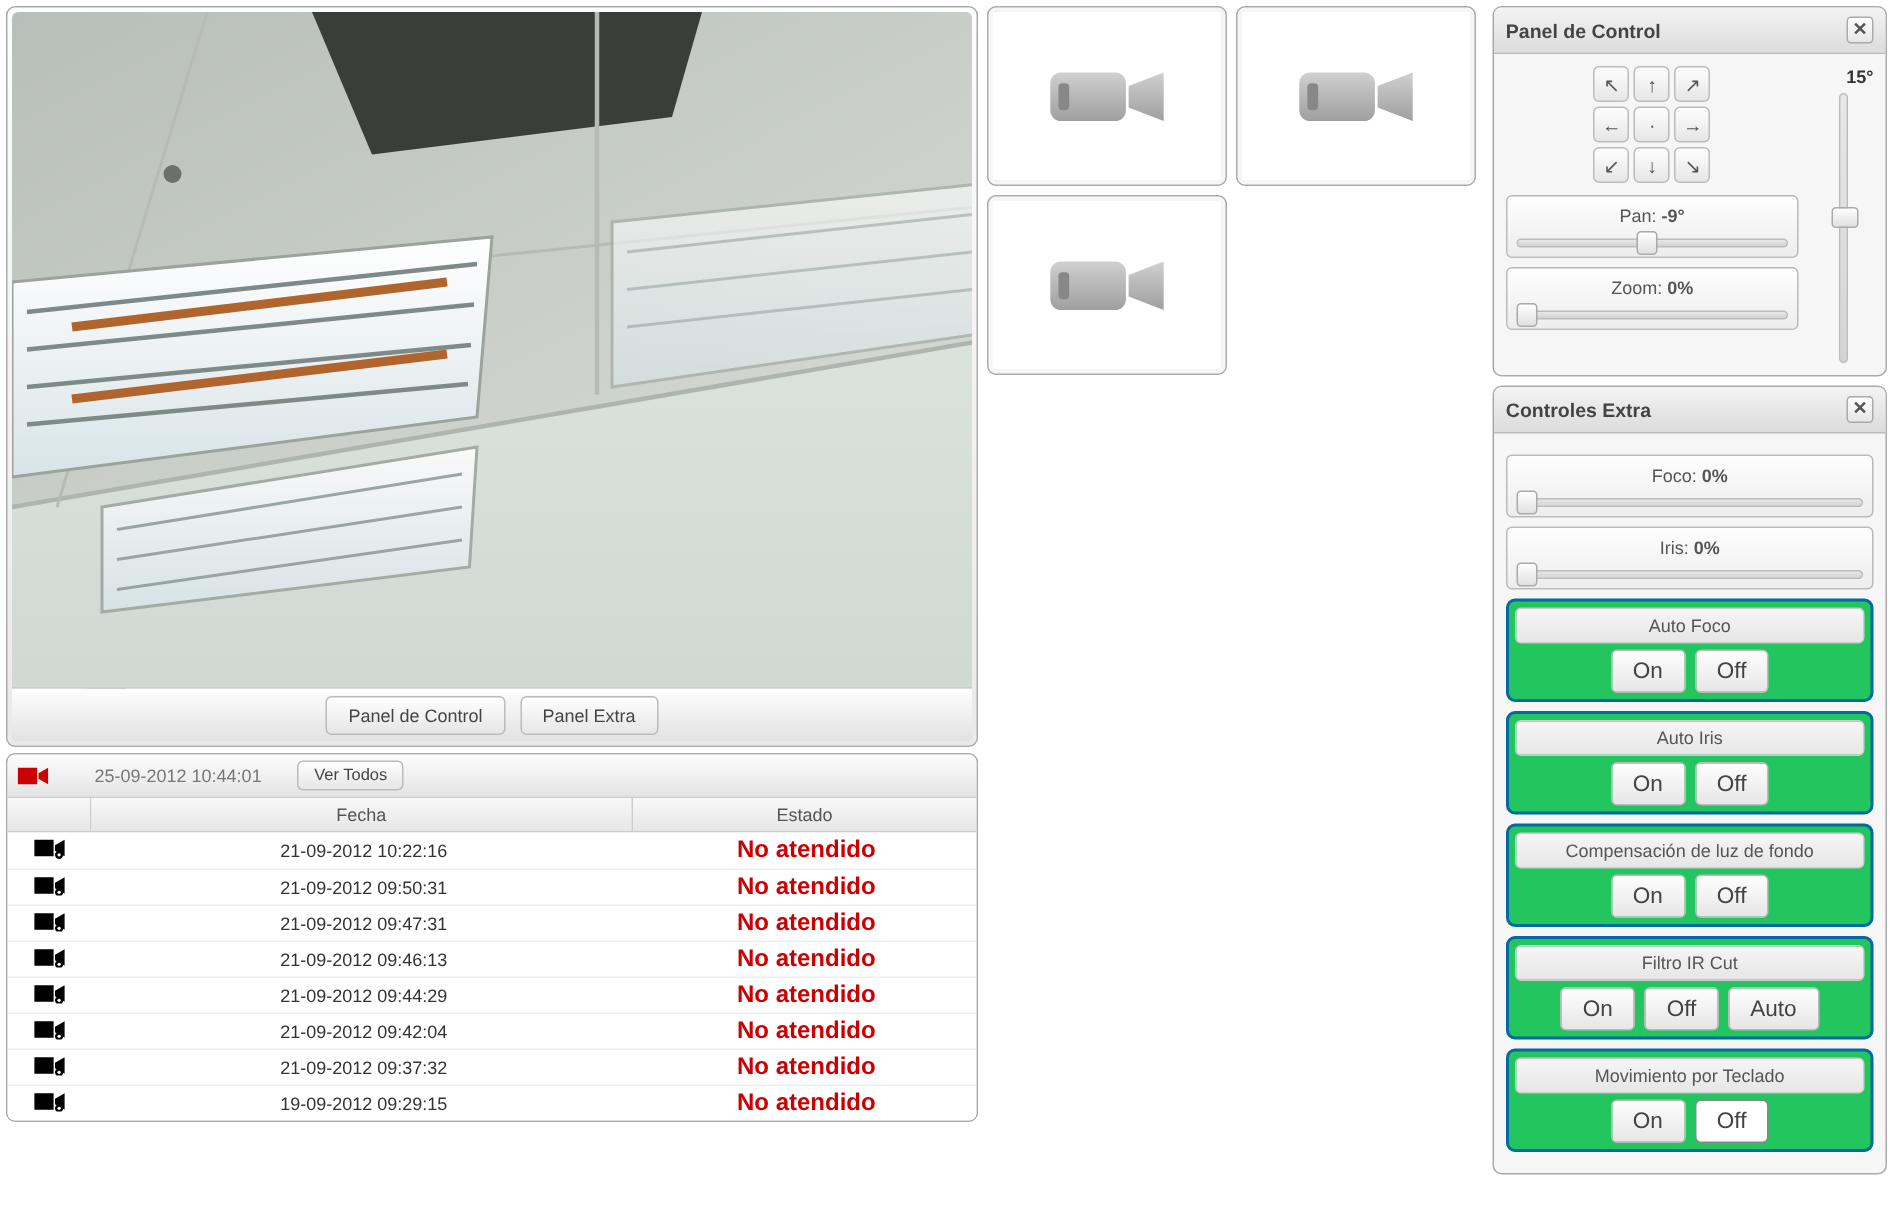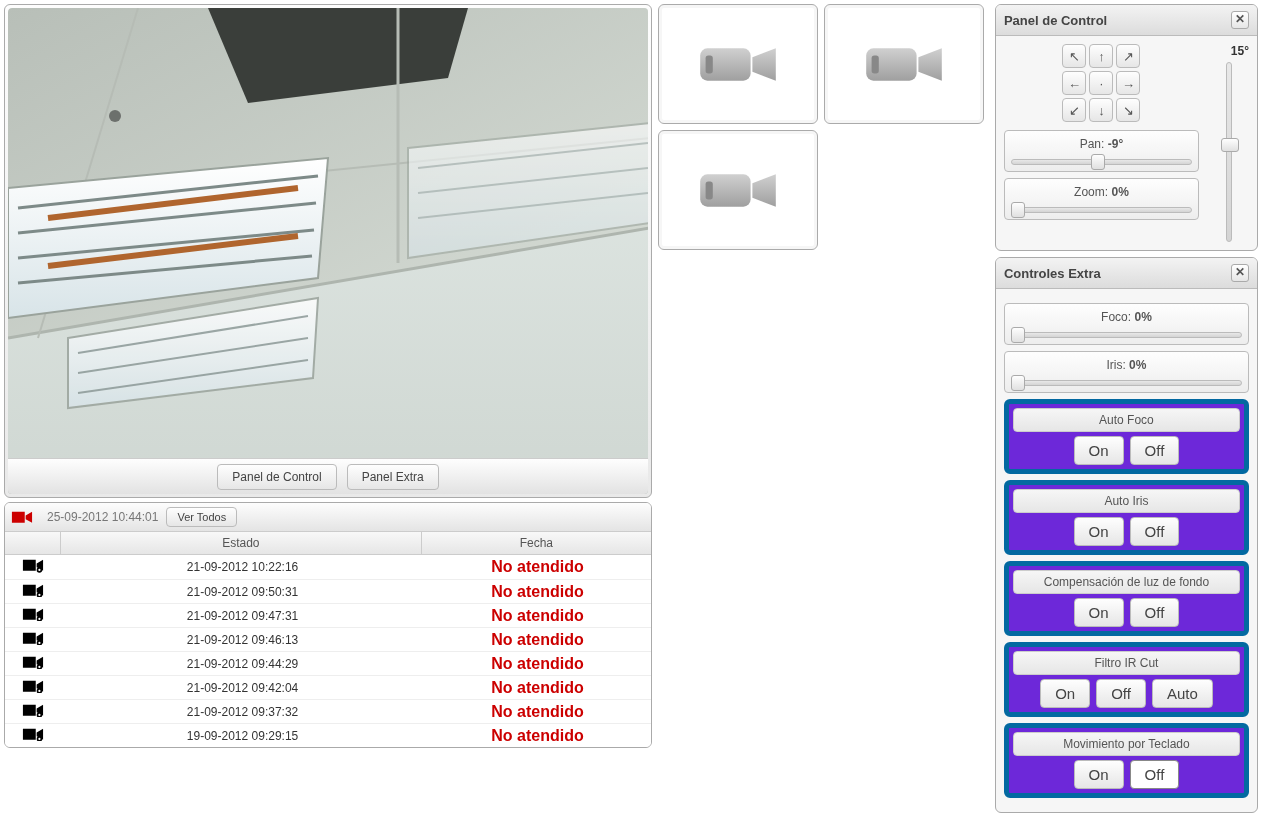--- a/index.html
+++ b/index.html
@@ -61,21 +61,21 @@
     border: 1px solid #aaa;
     border-radius: 6px;
     overflow: hidden;
   }
   .events-header {
     display: flex;
     align-items: center;
     background: linear-gradient(#fdfdfd,#e4e4e4);
     border-bottom: 1px solid #ccc;
     padding: 4px 6px;
-    gap: 8px;
+    gap: 24px;
   }
   .cam-icon-red {
     width: 22px; height: 14px;
     display: inline-block;
   }
   .cam-icon-red svg path { fill: #c00; }
   .events-header .ts { color: #777; font-size: 12px; margin-left: 6px; }
   .events-header .title { flex: 1; text-align: center; color: #555; font-size: 12px; }
   .events-cols {
     display: flex;
@@ -230,23 +230,23 @@
     position: absolute;
     top: -1px;
     width: 14px; height: 16px;
     background: linear-gradient(#fefefe,#e0e0e0);
     border: 1px solid #aaa;
     border-radius: 3px;
     cursor: pointer;
   }
 
   .sub-panel {
-    border: 5px solid #0369a1;
+    border: 2px solid #0369a1;
     border-radius: 6px;
-    background: #6d28d9;
+    background: #22c55e;
     padding: 4px;
     margin: 6px 0;
   }
   .sub-panel-title {
     text-align: center;
     background: linear-gradient(#f6f6f6,#e6e6e6);
     border: 1px solid #ccc;
     border-radius: 4px;
     padding: 4px 6px;
     font-size: 12px;
@@ -343,22 +343,22 @@
         <span class="cam-icon-red">
           <svg viewBox="0 0 24 16">
               <path d="M1 2h14v12H1z M16 6l7-4v12l-7-4z"></path>
             </svg>
         </span>
         <span class="ts">25-09-2012 10:44:01</span>
         <button class="btn btn-sm">Ver Todos</button>
       </div>
       <div class="events-cols">
         <div class="col-head"></div>
+        <div class="col-head">Fecha</div>
         <div class="col-head">Estado</div>
-        <div class="col-head">Fecha</div>
       </div>
       <div class="events-body" id="events-body">
           <div class="event-row">
             <div class="event-cell-icon"><span class="cam-icon-black"><svg viewBox="0 0 24 16">
                   <path fill="#000" d="M1 2h14v12H1z M16 6l7-4v12l-7-4z"></path>
                   <circle cx="19" cy="13" r="3" fill="#000"></circle>
                   <circle cx="19" cy="13" r="1.2" fill="#fff"></circle>
                 </svg></span></div>
             <div class="event-cell-date">21-09-2012 10:22:16</div>
             <div class="event-cell-status status-red">No atendido</div>

